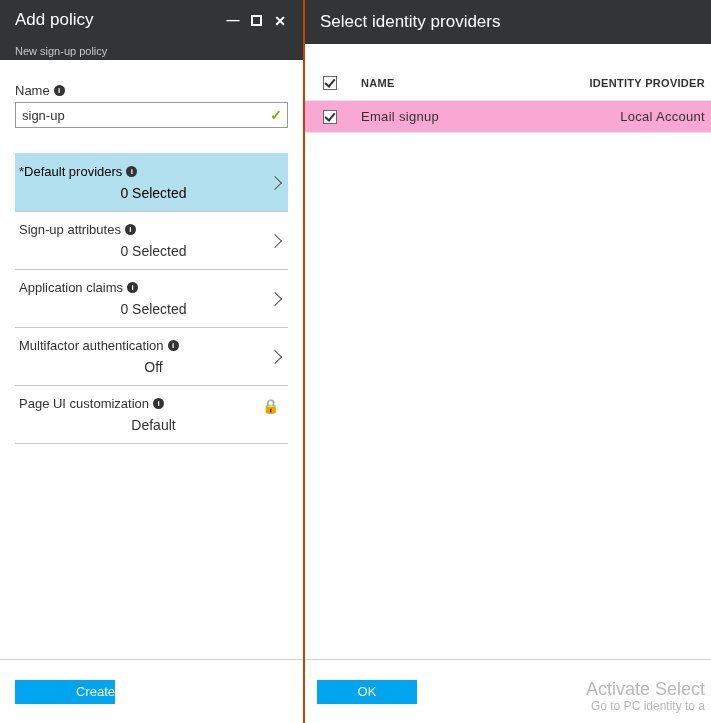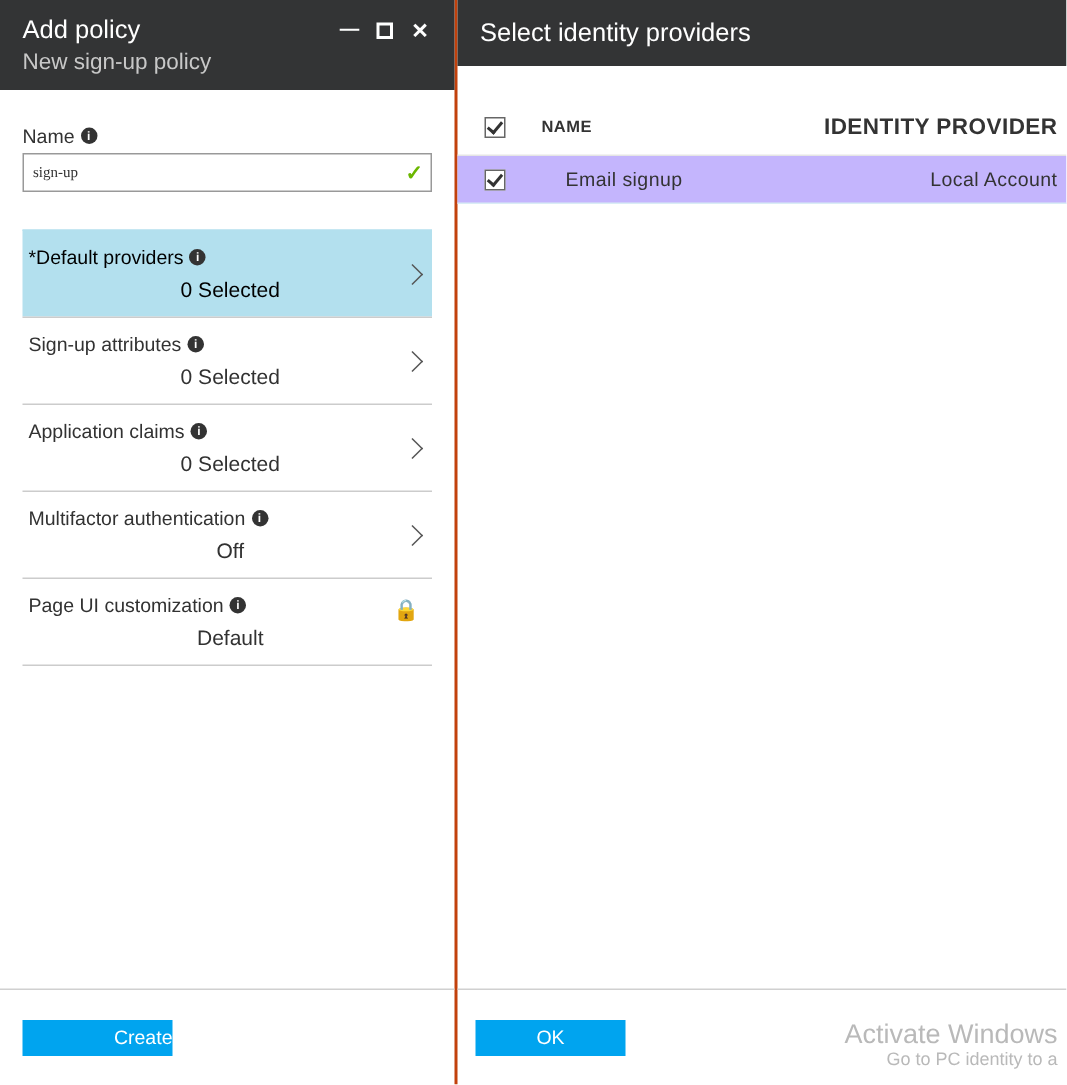--- a/index.html
+++ b/index.html
@@ -33,43 +33,42 @@
       height: 60px;
       padding: 9px 15px 8px 15px;
       display: flex;
       justify-content: space-between;
     }
     .header-right {
       height: 44px;
       padding: 11px 15px;
     }
     .header .title { font-size: 17px; font-weight: 400; line-height: 22px; color:#fff;}
-    .header .subtitle { font-size: 15px; color: #c8c8c8; margin-top: 2px; }
+    .header .subtitle { font-size: 11px; color: #c8c8c8; margin-top: 14px; }
     .header .win-controls { display: flex; gap: 10px; align-items: flex-start; padding-top: 4px; }
     .win-btn { color: #fff; font-size: 15px; font-weight: bold; cursor: pointer; width: 16px; text-align: center; line-height: 15px;}
     .win-btn.min::before{content:"—"; font-size:13px; position:relative; top:-2px;}
     .win-btn.max { border: 2px solid #fff; width:11px; height:11px; margin-top:2px;}
     .win-btn.close::before{content:"✕"; font-size:14px;}
     .body-left { padding: 23px 15px 0 15px; flex:1;}
     .label-row { display:flex; align-items:center; margin-bottom:4px;}
     .info-icon {
       width: 11px; height: 11px; border-radius: 50%; background: #333; color:#fff;
       font-size:8px; display:inline-flex; align-items:center; justify-content:center;
       margin-left:4px; font-weight:bold;
     }
     .text-input {
       width: 100%;
       height: 26px;
       border: 1px solid #999;
       padding: 2px 24px 2px 6px;
-      font-size: 10px;
+      font-size: 13px;
       color:#333;
       outline:none;
       position:relative;
-      font-family:Liberation Serif, serif;
     }
     .input-wrap{position:relative;}
     .input-check{position:absolute; right:6px; top:5px; color:#6bb700; font-size:14px; font-weight:bold;}
 
     .settings{ margin-top: 25px;}
     .setting-item{
       border-top:1px solid #ccc;
       padding: 10px 0 10px 4px;
       cursor:pointer;
       position:relative;
@@ -112,27 +111,26 @@
 
     
     .body-right{ padding: 30px 0 0 0; flex:1;}
     .grid-header{
       display:flex; align-items:center;
       padding: 2px 0 10px 18px;
       border-bottom:1px solid #e5e5e5;
     }
     .col-check{ width:38px; display:flex; align-items:center;}
     .col-name{ flex:1; font-size:11px; font-weight:700; letter-spacing:0.3px; color:#333;}
-    .col-type{ width:auto; font-size:15px; font-weight:700; letter-spacing:0.3px; color:#333; padding-right:6px; white-space:nowrap;}
+    .col-type{ width:auto; font-size:11px; font-weight:700; letter-spacing:0.3px; color:#333; padding-right:6px; white-space:nowrap;}
     .grid-row{
       display:flex; align-items:center;
       padding:8px 0 8px 18px;
-      background:#c4b5fd;
+      background:#f9a8d4;
       border-bottom:1px solid #d9edf5;
-      gap:16px;
     }
     .grid-row .col-name, .grid-row .col-type{ font-size:13px; font-weight:400;}
     .check-wrap{
       width:14px; height:14px; border:1px solid #666; background:#fff;
       display:inline-flex; align-items:center; justify-content:center;
       cursor:pointer;
       position: relative;
     }
     .check-wrap::after{
       content:'';
@@ -258,18 +256,18 @@
             </div>
             <div class="col-name">Email signup</div>
             <div class="col-type">Local Account</div>
           </div>
         </div>
     </div>
 
     <div class="footer-right">
       <button class="btn ok">OK</button>
       <div class="watermark">
-        <div class="l1">Activate Windows</div>
+        <div class="l1">Activate Select</div>
         <div class="l2">Go to PC identity to a</div>
       </div>
     </div>
   </div>
 </div>
 
 </body></html>

